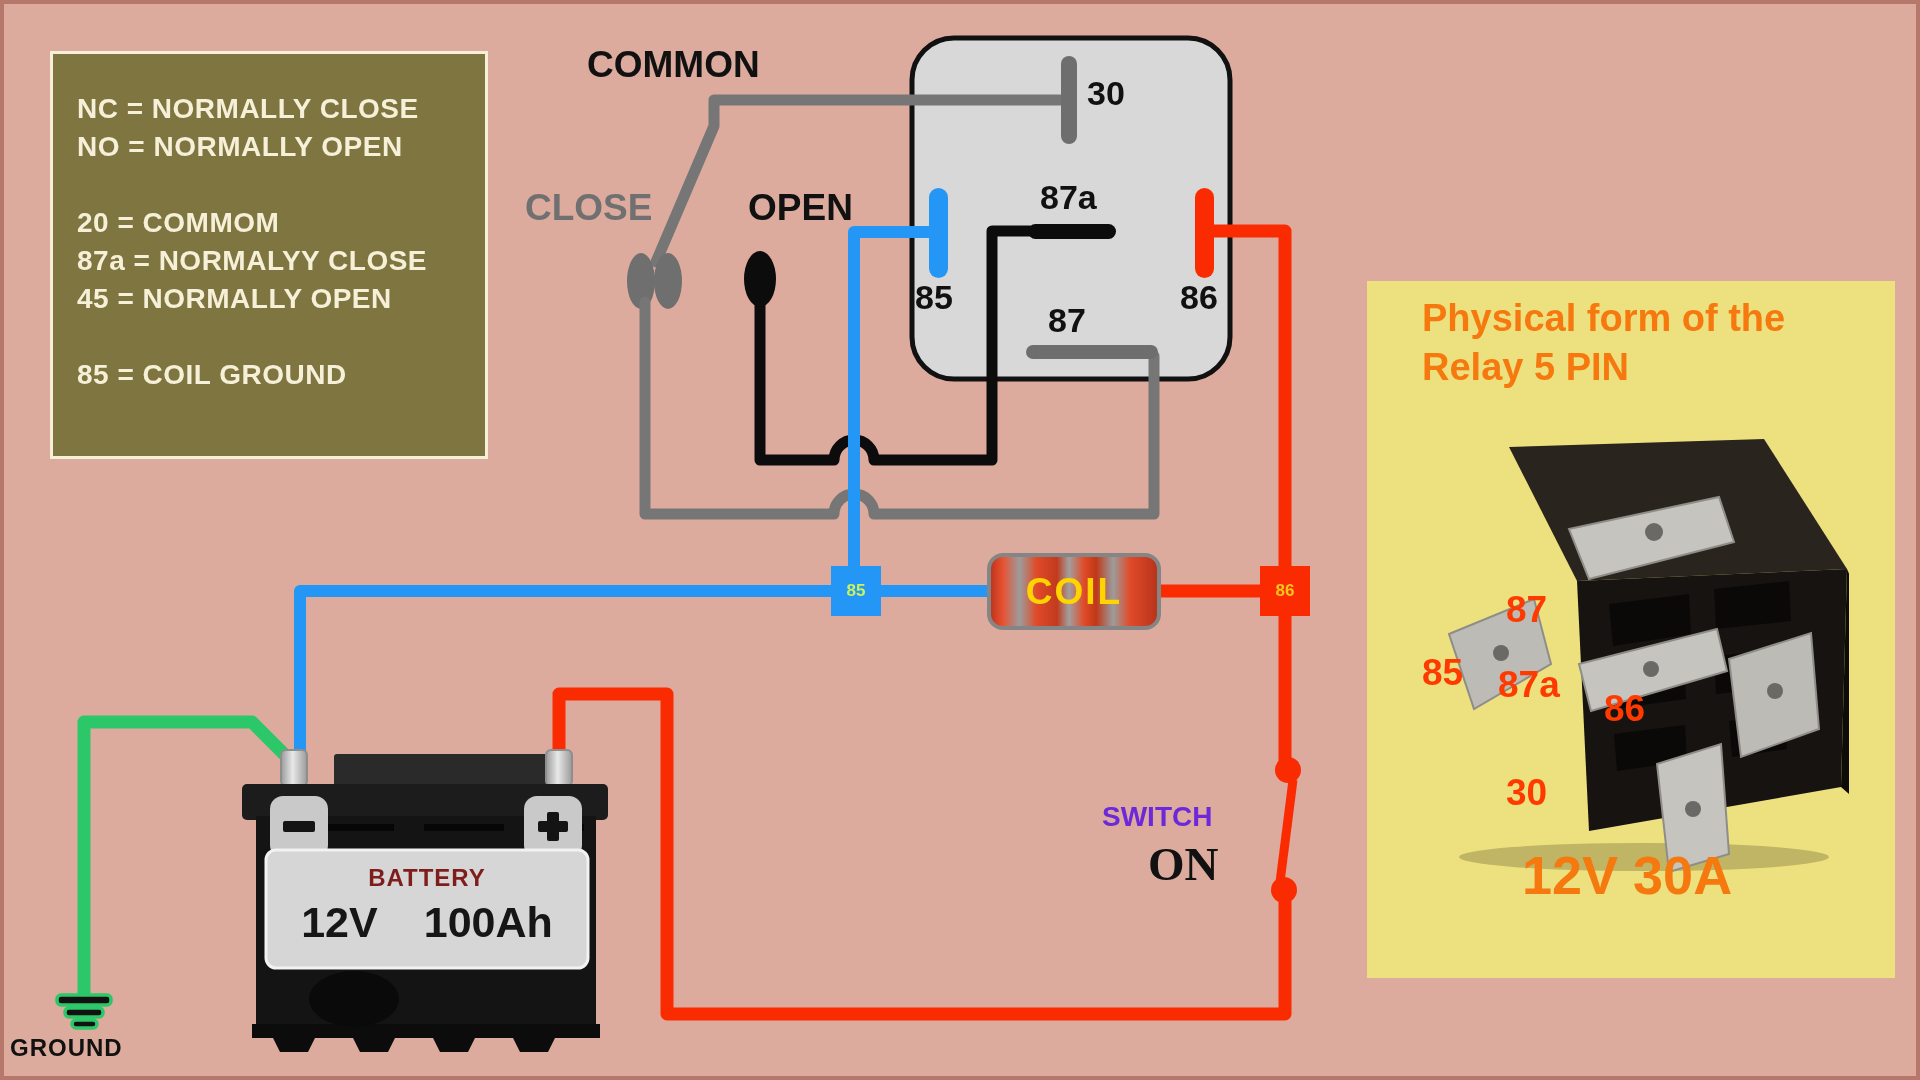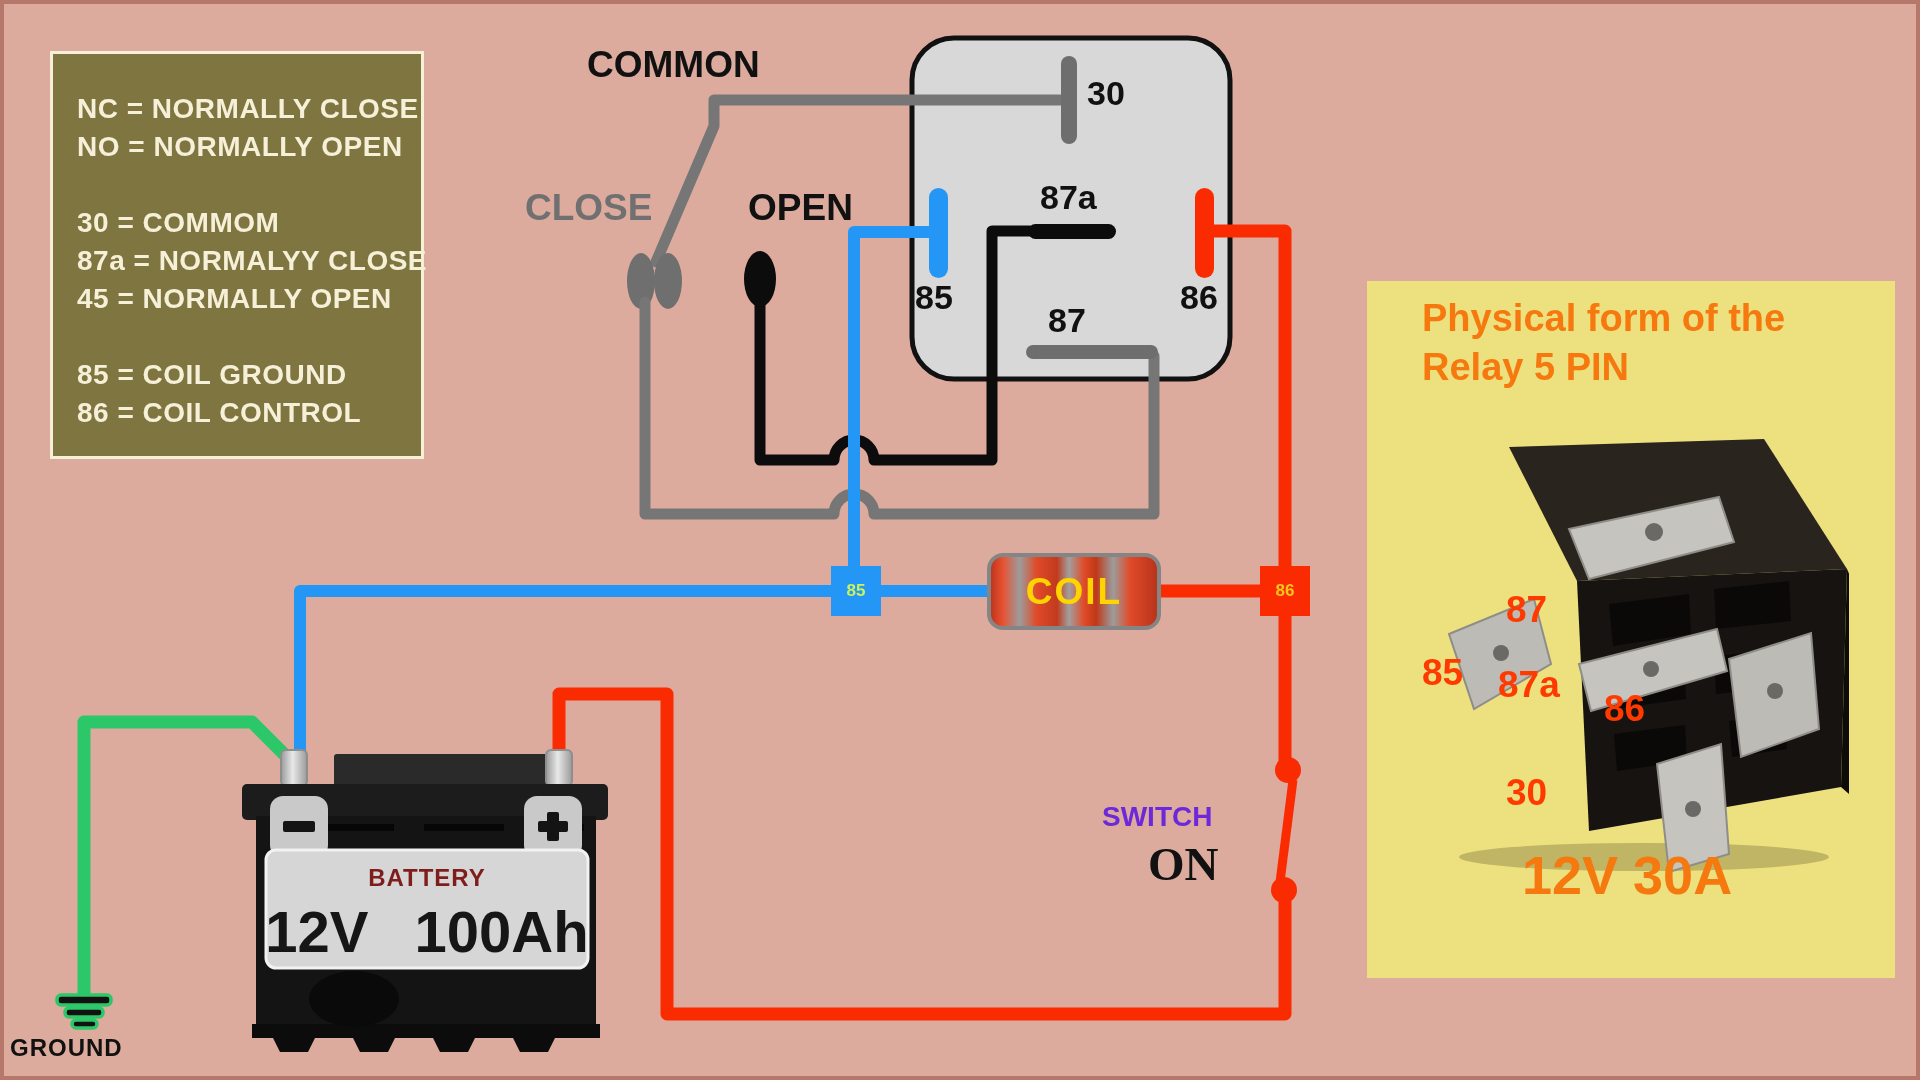--- a/index.html
+++ b/index.html
@@ -4,21 +4,21 @@
 <style>
   html,body{margin:0;padding:0;background:#555;}
   #canvas{
     position:relative;width:1920px;height:1080px;overflow:hidden;
     background:#dcab9e;border:4px solid #b5786b;box-sizing:border-box;
     font-family:"Liberation Sans", sans-serif;
   }
   .abs{position:absolute;}
   
   #legend{
-    left:46px;top:47px;width:374px;height:408px;
+    left:46px;top:47px;width:438px;height:408px;
     background:#7e7540;border:3px solid #f6f0d8;box-sizing:border-box;
     padding:36px 0 0 24px;z-index:3;
   }
   .legend-line{
     color:#f6f0d8;font-size:28px;font-weight:bold;height:38px;line-height:38px;
     white-space:pre;letter-spacing:0.5px;
   }
   
   .lbl{position:absolute;font-weight:bold;z-index:6;white-space:nowrap;}
   .black{color:#111;}
@@ -39,40 +39,39 @@
     position:absolute;left:985px;top:551px;width:170px;height:73px;display:flex;
     align-items:center;justify-content:center;color:#ffd400;font-size:37px;
     font-weight:bold;letter-spacing:2px;z-index:6;
   }
   #battery-name{
     position:absolute;left:262px;top:860px;width:322px;text-align:center;
     color:#7f1d1d;font-size:24px;font-weight:bold;letter-spacing:1px;z-index:6;
   }
   #battery-values{
     position:absolute;left:262px;top:894px;width:322px;display:flex;gap:46px;
-    justify-content:center;color:#161616;font-size:58px;font-weight:bold;z-index:6;
+    justify-content:center;color:#161616;font-size:43px;font-weight:bold;z-index:6;
   }
   #switch-on{font-family:"Liberation Serif", serif;font-size:47px;margin-left:29px;}
   #panel-title{line-height:49px;font-size:38px;}
 </style>
 </head>
 <body>
 
 <div id="canvas">
 
   <div id="legend" class="abs">
     <div class="legend-line">NC = NORMALLY CLOSE</div>
     <div class="legend-line">NO = NORMALLY OPEN</div>
     <div class="legend-line"></div>
-    <div class="legend-line">30 = COMMOM</div>
+    <div class="legend-line">20 = COMMOM</div>
     <div class="legend-line">87a = NORMALYY CLOSE</div>
     <div class="legend-line">45 = NORMALLY OPEN</div>
     <div class="legend-line"></div>
     <div class="legend-line">85 = COIL GROUND</div>
-    <div class="legend-line">86 = COIL CONTROL</div>
   </div>
 
   <div id="yellow-panel" class="abs"></div>
 
   <svg id="svg-layer" class="abs" width="1920" height="1080" viewBox="0 0 1920 1080">
     <defs>
       <linearGradient id="coilGrad" x1="0" y1="0" x2="1" y2="0">
         <stop offset="0" stop-color="#b5321a"></stop>
         <stop offset="0.08" stop-color="#e85030"></stop>
         <stop offset="0.18" stop-color="#9c9c9c"></stop>

